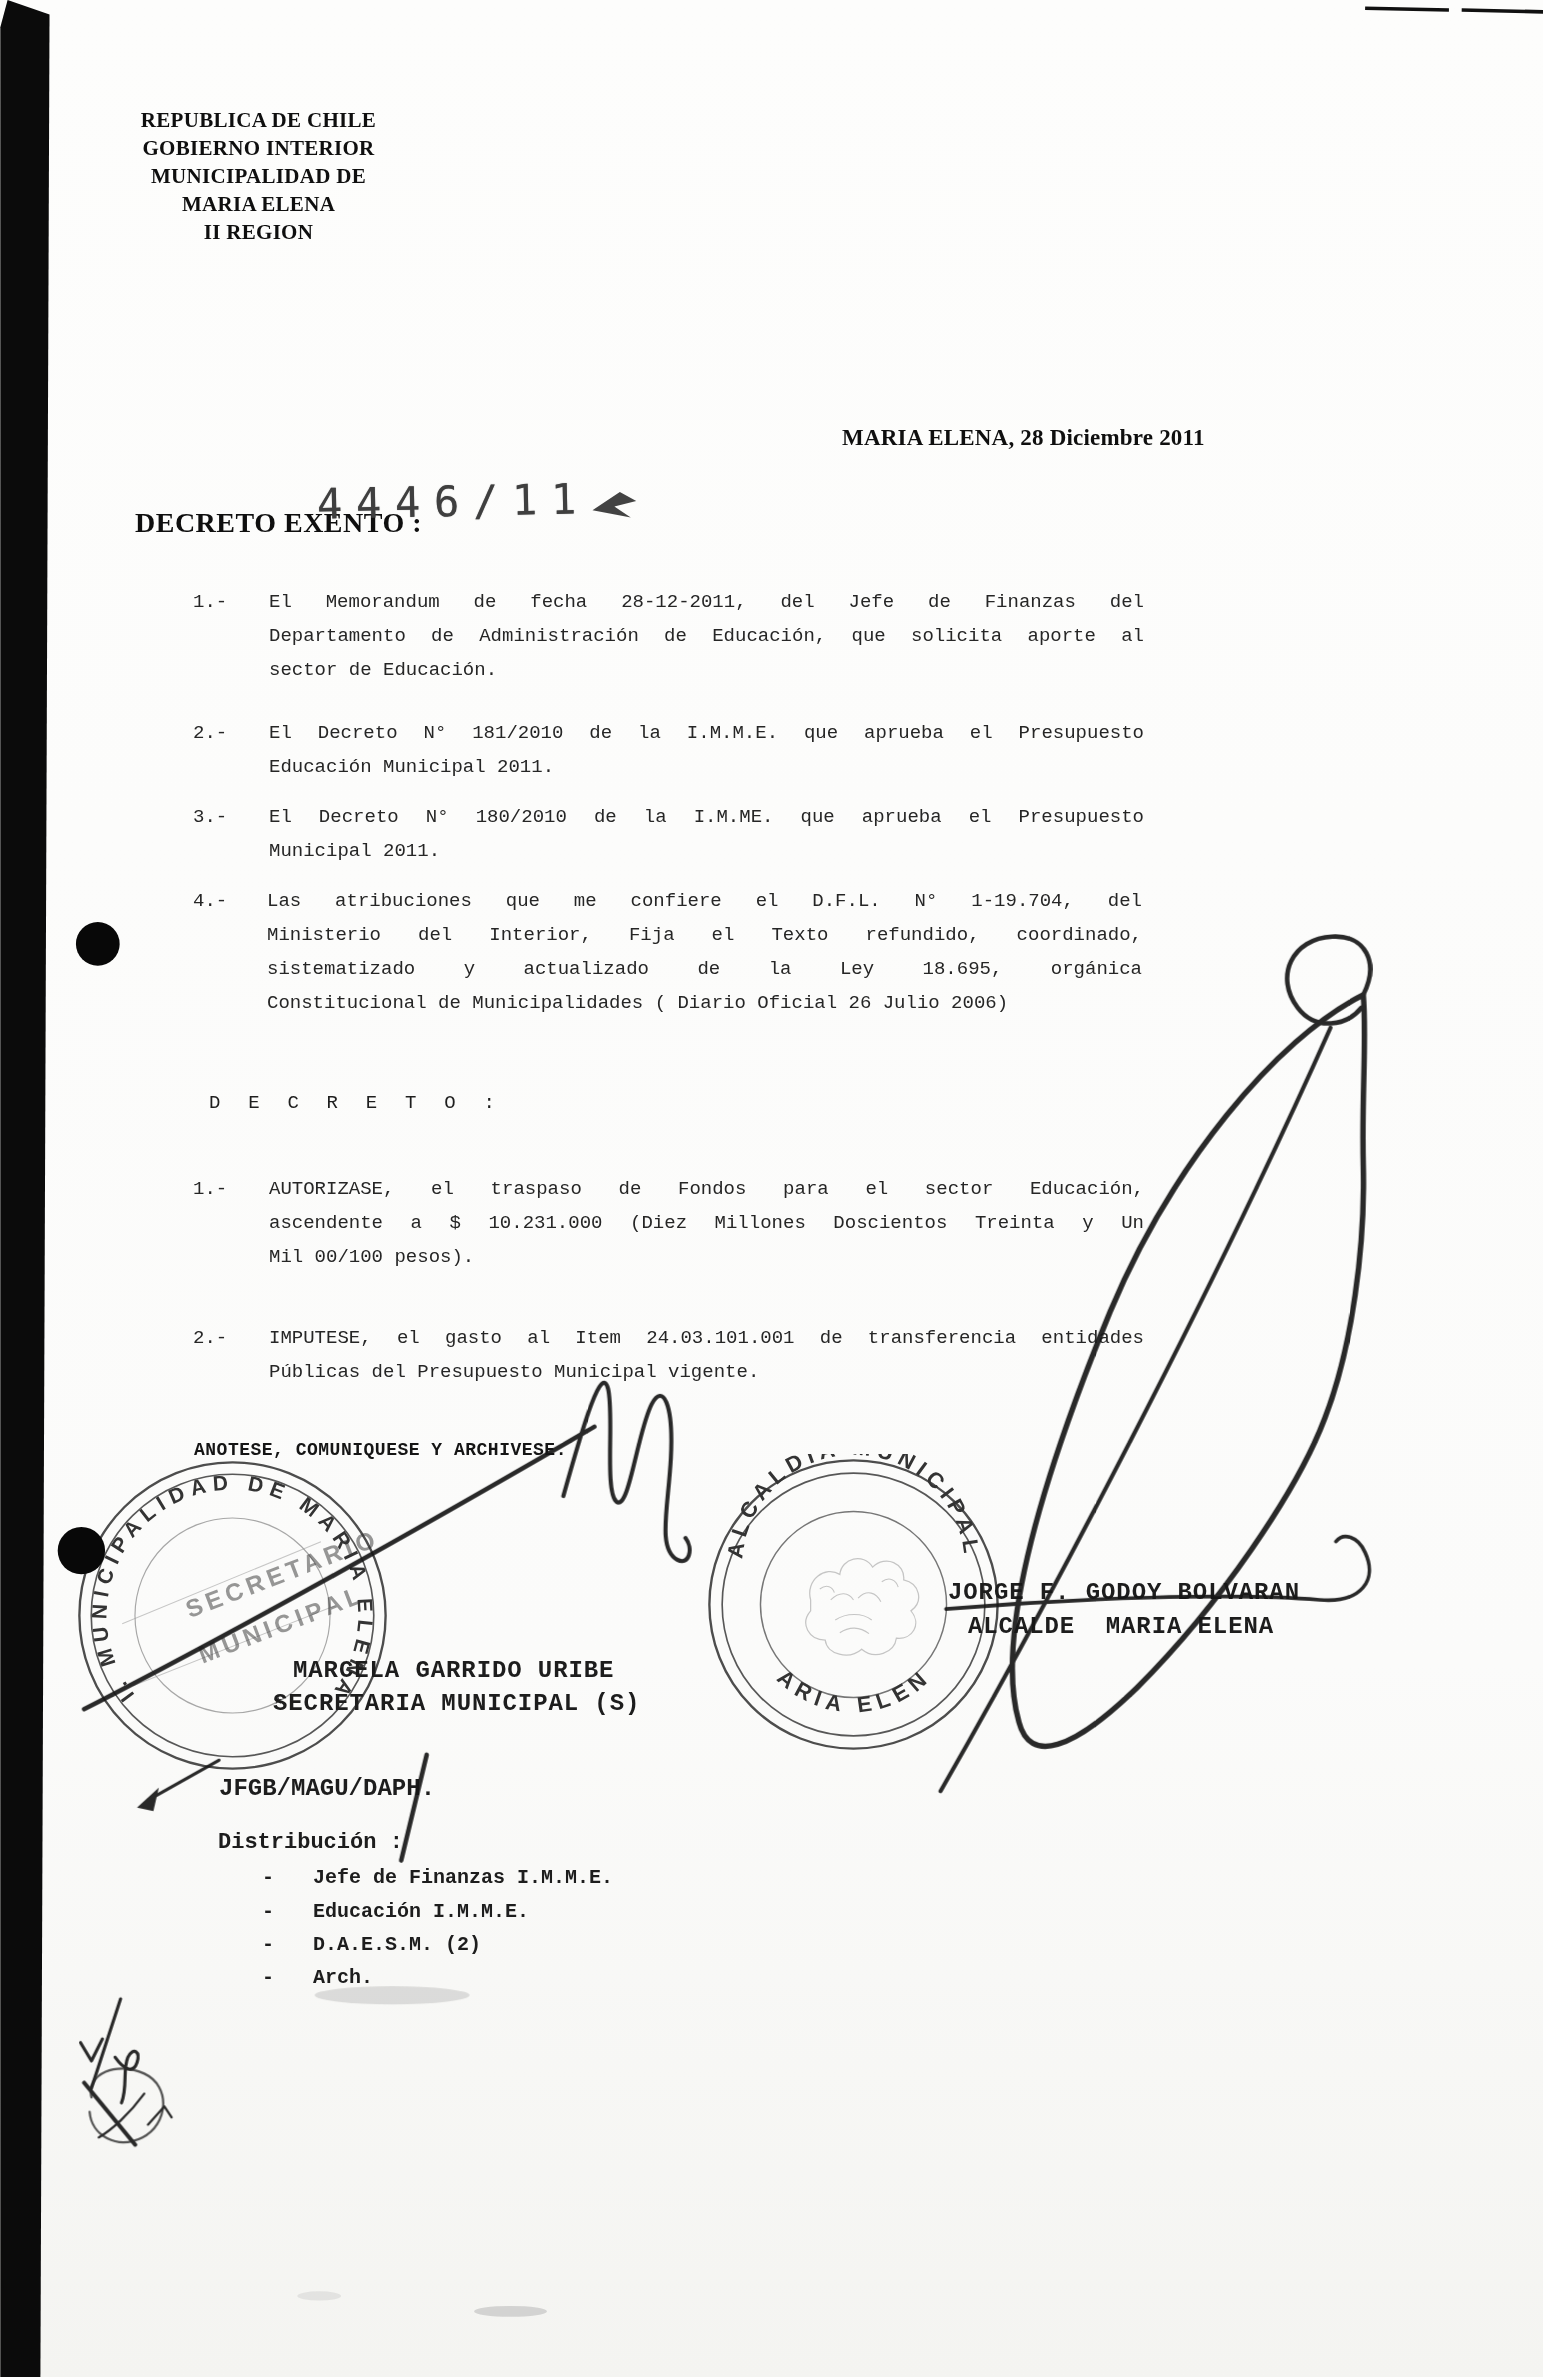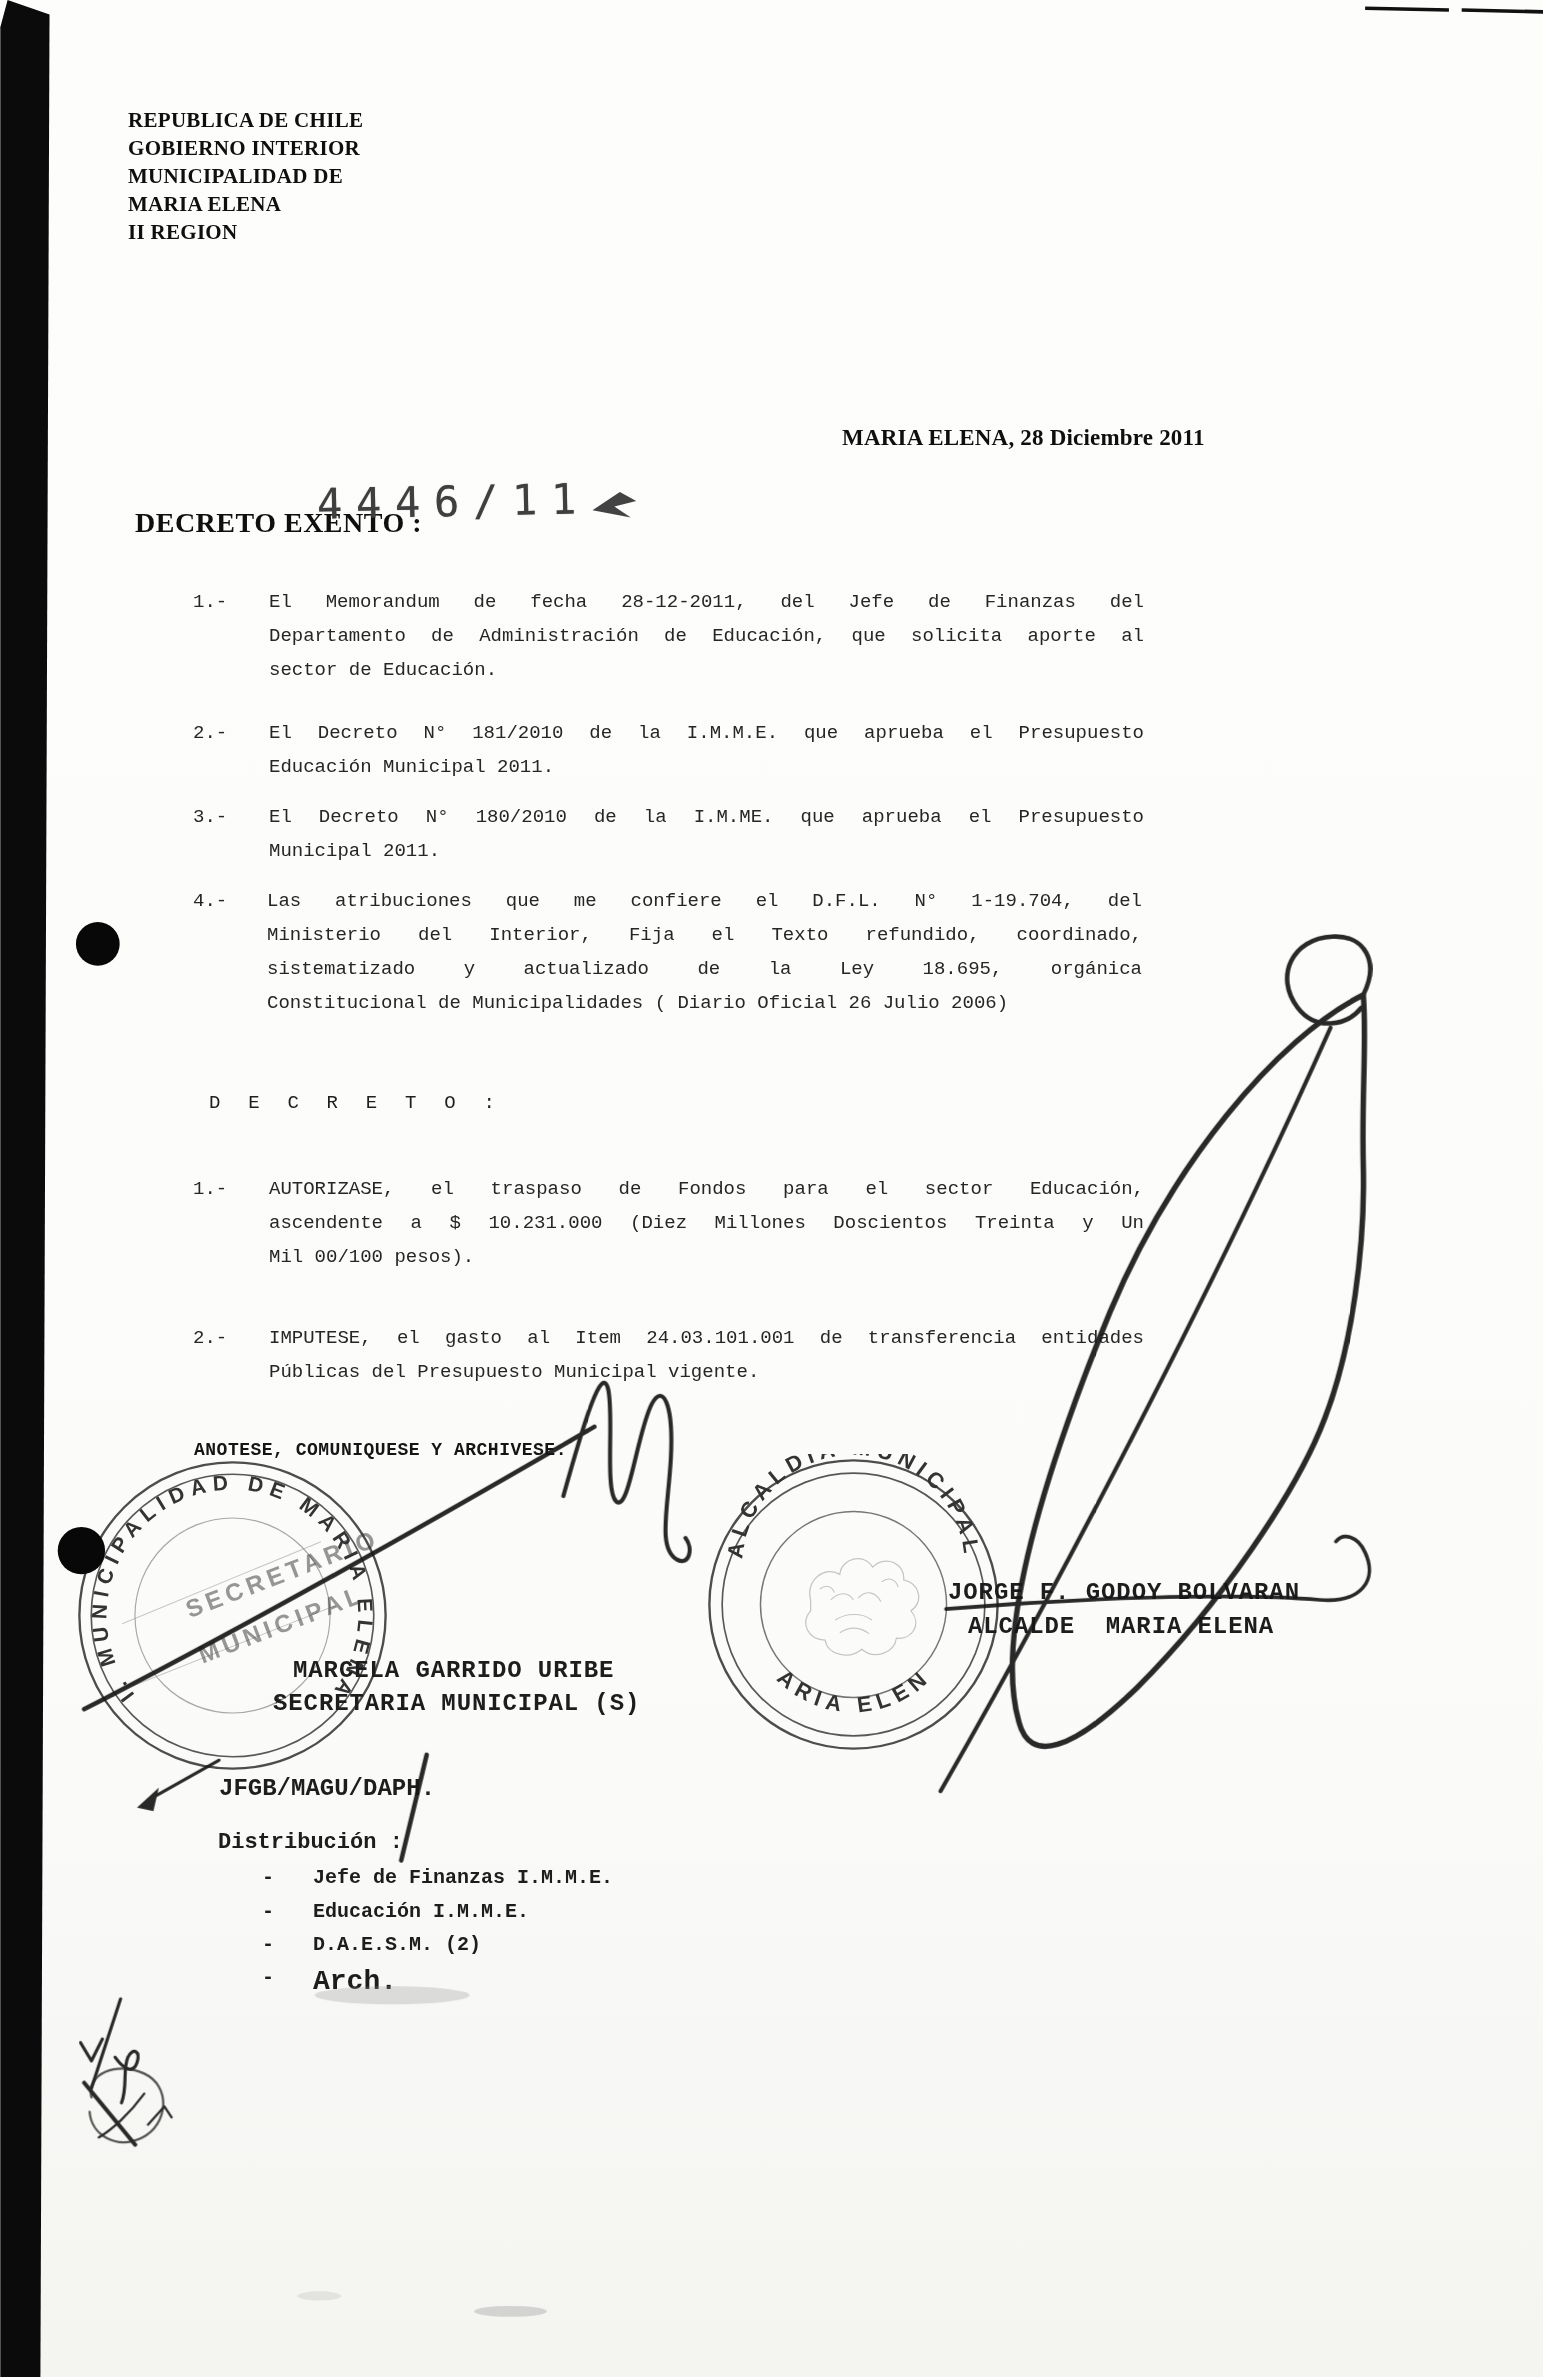--- a/index.html
+++ b/index.html
@@ -10,21 +10,21 @@
     font-family:"Liberation Mono","DejaVu Sans Mono",monospace;
   }
   .abs{position:absolute;}
   .serifb{font-family:"Liberation Serif","DejaVu Serif",serif;font-weight:700;color:#0f0f0f;}
   .mono{font-family:"Liberation Mono","DejaVu Sans Mono",monospace;}
   .bm{font-family:"Liberation Mono","DejaVu Sans Mono",monospace;font-weight:700;color:#1d1d1d;}
   .tw{color:#262626;font-size:19px;line-height:34px;}
   .textcol{width:875px;}
   .jline{text-align:justify;text-align-last:justify;}
   .lline{text-align:left;text-align-last:left;}
-  #header-block{left:128px;top:106px;width:261px;text-align:left;font-size:21px;line-height:28px;letter-spacing:0.3px;}
+  #header-block{left:128px;top:106px;width:261px;text-align:center;font-size:21px;line-height:28px;letter-spacing:0.3px;}
   #date-line{left:842px;top:425px;font-size:23px;letter-spacing:0.2px;}
   #decree-label{left:135px;top:507px;font-size:28px;letter-spacing:0.5px;}
   #decree-number{
     left:317px;top:477px;font-size:42px;letter-spacing:13.7px;color:#3f3f3f;
     font-family:"DejaVu Sans Mono",monospace;transform:rotate(-1.2deg);
     text-shadow:0 0 0.9px rgba(60,60,60,.7);
   }
   .vnum{font-size:19px;color:#262626;}
   #decreto-heading{left:209px;top:1092px;font-size:19px;font-weight:400;letter-spacing:8.2px;white-space:pre;color:#1e1e1e;}
   #anotese{left:194px;top:1440px;font-size:18px;font-weight:700;letter-spacing:0.5px;color:#151515;}
@@ -141,21 +141,21 @@
   <div class="abs bm textlayer" style="left:219px;top:1775px;font-size:24px">JFGB/MAGU/DAPH.</div>
   <div class="abs bm textlayer" style="left:218px;top:1830px;font-size:22px">Distribución :</div>
 
   <div class="abs bm dist-dash textlayer" style="left:262px;top:1866px">-</div>
   <div class="abs bm textlayer" style="left:313px;top:1866px;font-size:20px">Jefe de Finanzas I.M.M.E.</div>
   <div class="abs bm dist-dash textlayer" style="left:262px;top:1900px">-</div>
   <div class="abs bm textlayer" style="left:313px;top:1900px;font-size:20px">Educación I.M.M.E.</div>
   <div class="abs bm dist-dash textlayer" style="left:262px;top:1933px">-</div>
   <div class="abs bm textlayer" style="left:313px;top:1933px;font-size:20px">D.A.E.S.M. (2)</div>
   <div class="abs bm dist-dash textlayer" style="left:262px;top:1966px">-</div>
-  <div class="abs bm textlayer" style="left:313px;top:1966px;font-size:28px">Arch.</div>
+  <div class="abs bm textlayer" style="left:313px;top:1966px;font-size:20px">Arch.</div>
 
   <svg id="decor" class="abs" width="1544" height="2377" viewBox="0 0 1694 2609">
 
     <polygon points="8,0 54,16 44,2609 0,2609 0,30" fill="#0b0b0b"></polygon>
 
     <path d="M 1498 9 L 1590 11 M 1604 11 L 1694 13" stroke="#111" stroke-width="4"></path>
 
     <circle cx="107" cy="1036" r="24" fill="#080808"></circle>
     <circle cx="89" cy="1702" r="26" fill="#080808"></circle>
 

